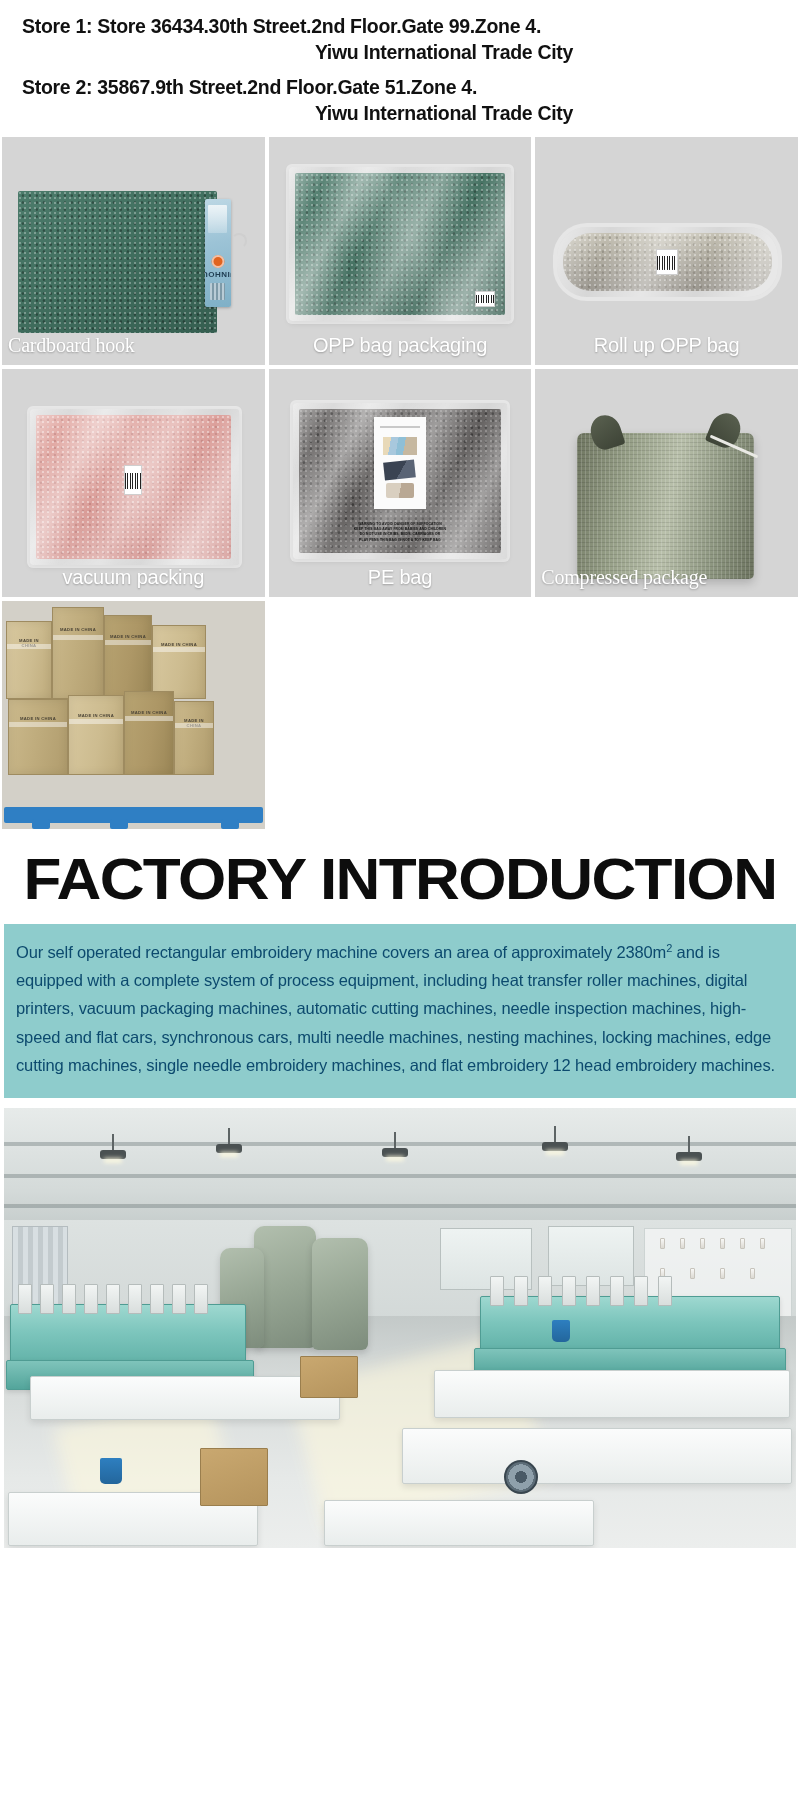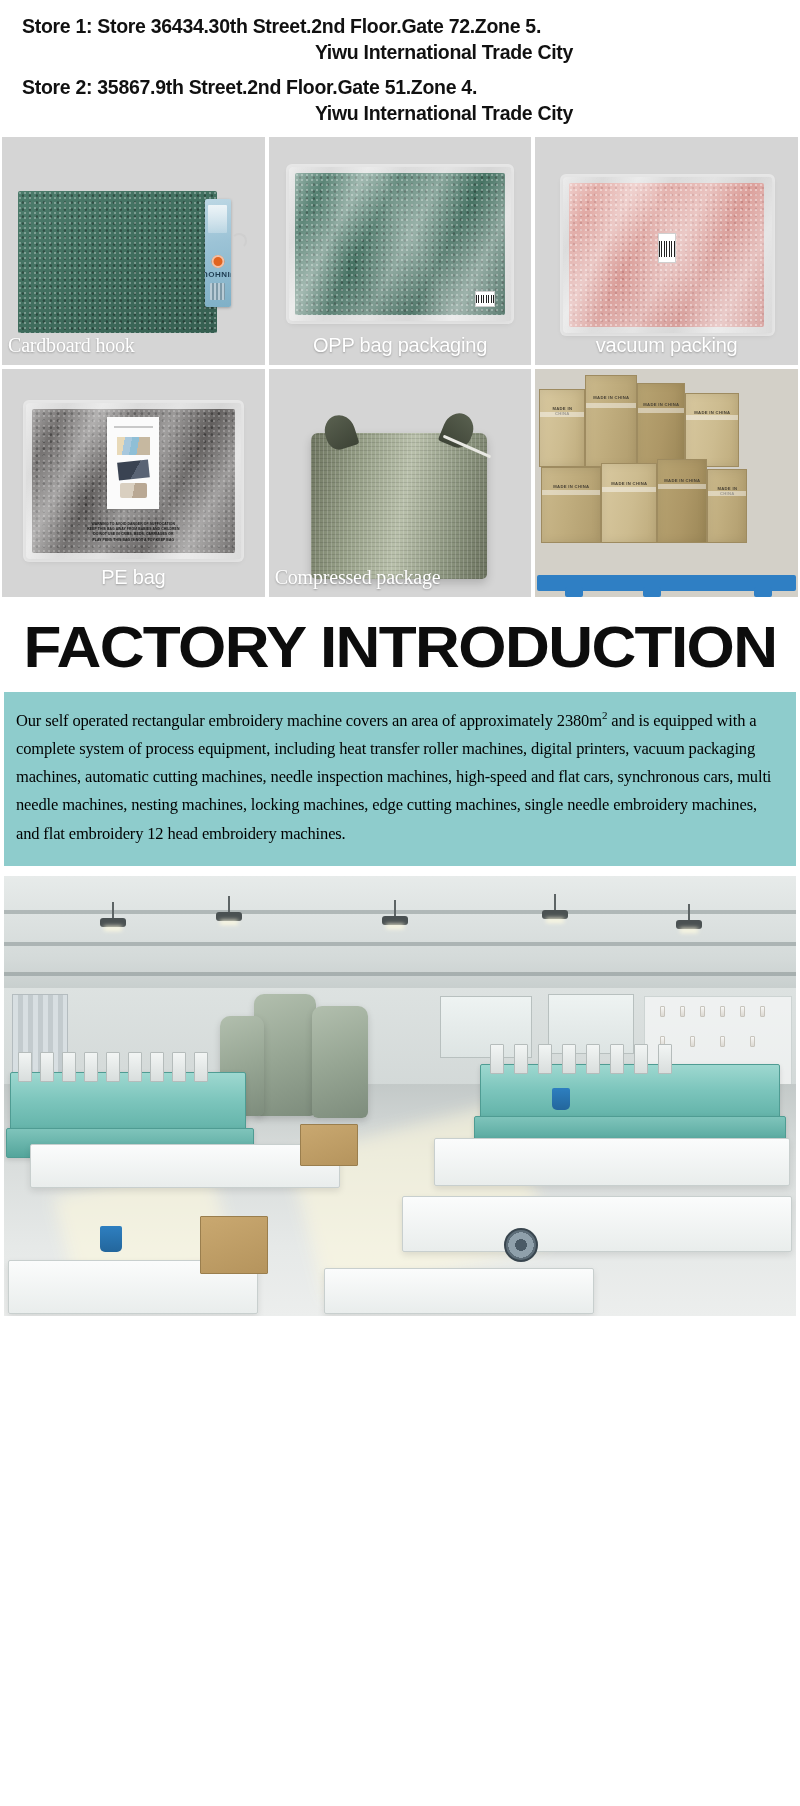--- a/index.html
+++ b/index.html
@@ -287,24 +287,23 @@
   .teal-heading {
     font-size: 26px;
     font-weight: bold;
     color: #0d0d0d;
     letter-spacing: -0.5px;
     margin-bottom: 12px;
     white-space: nowrap;
   }
   .teal-body {
     font-size: 16.5px;
-    color: #000000;
+    color: #0c4a6e;
     line-height: 1.72;
     letter-spacing: -0.15px;
-    font-family: Liberation Serif, serif;
   }
   .teal-body sup { font-size: 11px; vertical-align: super; }
 
   
   .workshop {
     position: relative;
     margin: 10px 4px 0 4px;
     height: 440px;
     overflow: hidden;
     background: linear-gradient(180deg, #dfe3e2 0%, #cfd5d4 42%, #b9bfbe 100%);
@@ -407,21 +406,21 @@
     position: absolute;
     border-radius: 50%;
     background: radial-gradient(circle, #4a5a66 0 28%, #8fa0ab 28% 60%, #5d6d78 60% 100%);
     border: 2px solid #39464f;
   }
 </style>
 </head>
 <body>
 
 <div class="addr-block">
-  <div class="addr-line addr-l1">Store 1: Store 36434.30th Street.2nd Floor.Gate 72.Zone 5.</div>
+  <div class="addr-line addr-l1">Store 1: Store 36434.30th Street.2nd Floor.Gate 99.Zone 4.</div>
   <div class="addr-line addr-l2">Yiwu International Trade City</div>
   <div class="addr-gap"></div>
   <div class="addr-line addr-l1">Store 2: 35867.9th Street.2nd Floor.Gate 51.Zone 4.</div>
   <div class="addr-line addr-l2">Yiwu International Trade City</div>
 </div>
 
 <div class="pack-grid">
 
   <div class="pack-cell">
     <div class="art">
@@ -439,20 +438,28 @@
 
   <div class="pack-cell">
     <div class="art">
       <div class="mat green" style="left:26px;top:36px;right:26px;bottom:50px;"></div>
       <div class="wrap" style="left:20px;top:30px;right:20px;bottom:44px;"></div>
       <div class="barcode" style="right:36px;bottom:58px;width:20px;height:16px;"></div>
     </div>
     <div class="pack-caption">OPP bag packaging</div>
   </div>
 
+  <div class="pack-cell">
+    <div class="art">
+      <div class="roll" style="left:28px;top:96px;right:26px;height:58px;"></div>
+      <div class="rollwrap" style="left:22px;top:90px;right:20px;height:70px;"></div>
+      <div class="barcode" style="left:50%;margin-left:-11px;top:112px;width:22px;height:26px;"></div>
+    </div>
+    <div class="pack-caption">Roll up OPP bag</div>
+  </div>
 
 
   <div class="pack-cell">
     <div class="art">
       <div class="mat pink" style="left:34px;top:46px;right:34px;bottom:38px;"></div>
       <div class="wrap" style="left:28px;top:40px;right:26px;bottom:32px;"></div>
       <div class="barcode" style="left:50%;margin-left:-9px;top:96px;width:18px;height:30px;"></div>
     </div>
     <div class="pack-caption">vacuum packing</div>
   </div>

